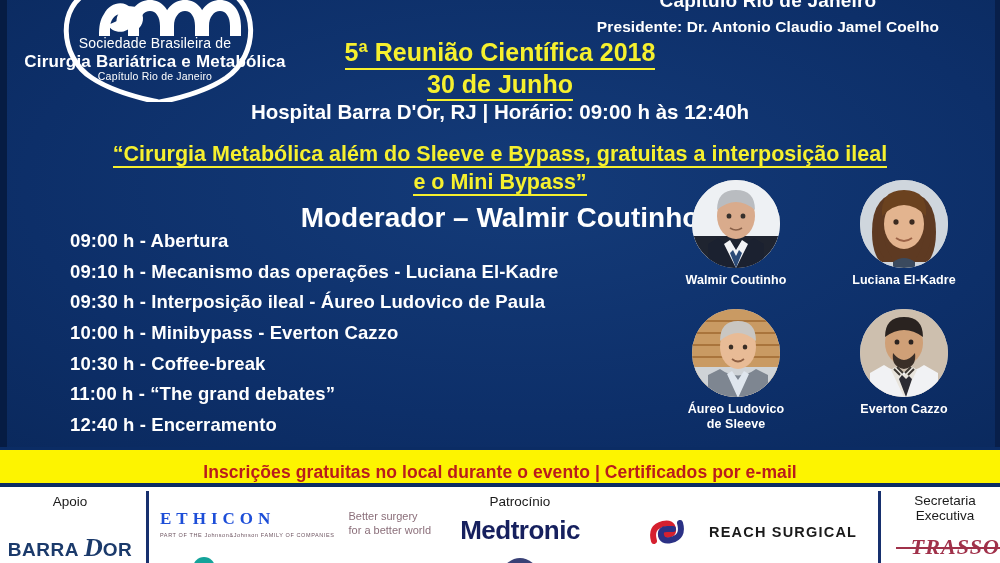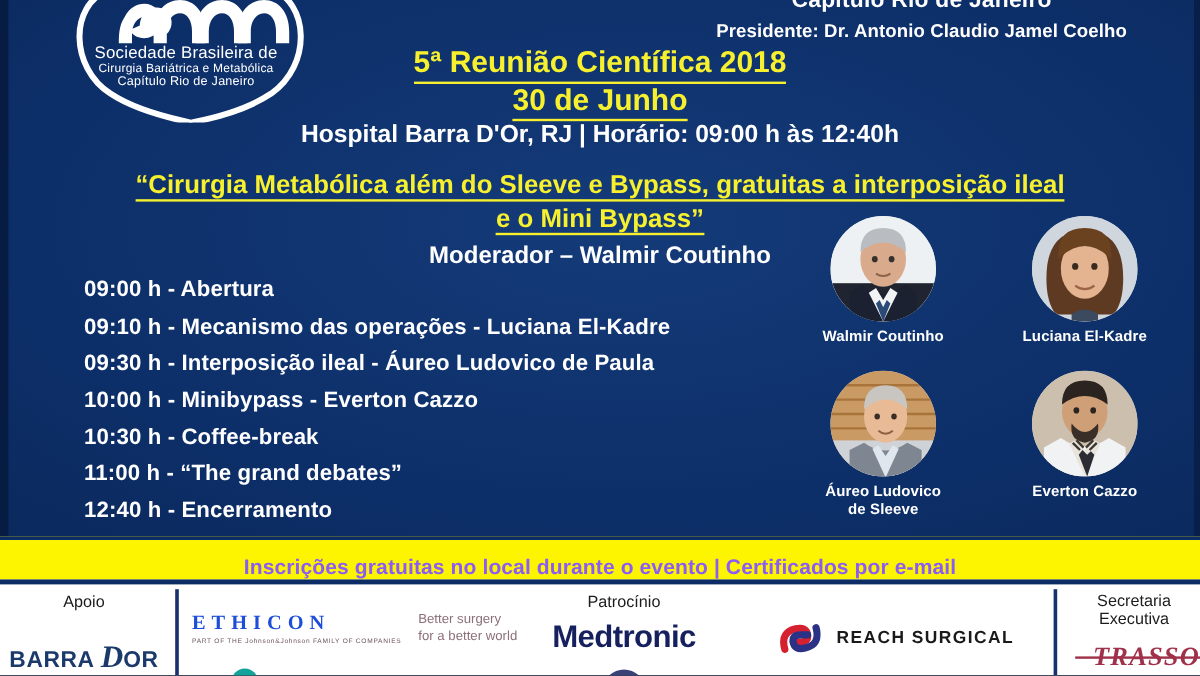--- a/index.html
+++ b/index.html
@@ -46,21 +46,21 @@
   .logo-svg{ position:absolute; left:0; top:0; }
   .logo-text{
     position:absolute;
     left:0; right:0; top:62px;
     text-align:center;
     color:#ffffff;
     line-height:1.14;
     letter-spacing:.2px;
   }
   .logo-l1{ font-size:14px; font-weight:400; display:block; }
-  .logo-l2{ font-size:10px;  font-weight:400; display:block; }
+  .logo-l2{ font-size:17px;  font-weight:700; display:block; }
   .logo-l3{ font-size:10.5px; font-weight:400; display:block; }
 
   
   .tr-chapter{
     position:absolute;
     right: 22px; top: -10px;
     width: 420px;
     text-align:center;
     color:#ffffff;
     font-size:19px;
@@ -117,21 +117,21 @@
   }
   .theme span{
     border-bottom: 2px solid #f6f02e;
     display:inline;
   }
   .moderator{
     position:absolute;
     left: 62px; width: 876px; top: 202px;
     text-align:center;
     color:#ffffff;
-    font-size:20px;
+    font-size:28px;
     font-weight:bold;
   }
 
   
   .schedule{
     position:absolute;
     left: 70px; top: 232px;
     width: 600px;
   }
   .sched-item{
@@ -182,21 +182,21 @@
     position:absolute;
     left:0; top: 447px;
     width: 1000px; height: 33px;
     background:#fdf400;
     display:flex;
     align-items:center;
     justify-content:center;
     border-top: 3px solid #0b2c64;
   }
   .banner-text{
-    color:#8b5cf6;
+    color:#b91c1c;
     font-size:17.5px;
     font-weight:bold;
     letter-spacing:.1px;
     white-space:nowrap;
     margin-top:12px;
   }
 
   
   .footer{
     position:absolute;
@@ -474,21 +474,21 @@
       <div class="flabel" style="margin-top:7px;">Patrocínio</div>
       <div class="medtronic" style="margin-top:6px; text-align:center;">Medtronic</div>
       <div style="text-align:center; margin-top:4px;">
         <svg width="44" height="18" viewBox="0 0 44 18">
             <path d="M4 18 q18 -20 36 0z" fill="#16205e" opacity=".85"></path>
           </svg>
       </div>
     </div>
 
     <div class="fcell" style="left:650px; width:250px;">
-      <div style="display:flex; align-items:center; gap:13px; margin-top:32px;">
+      <div style="display:flex; align-items:center; gap:25px; margin-top:32px;">
         <svg width="34" height="26" viewBox="0 0 34 26">
           <path d="M4 22 q-4 -14 9 -17 q9 -2 10 5 q1 6 -6 6 l-6 0" fill="none" stroke="#d5202f" stroke-width="6" stroke-linecap="round"></path>
           <path d="M30 4 q4 14 -9 17 q-9 2 -10 -5 q-1 -6 6 -6 l6 0" fill="none" stroke="#2b3185" stroke-width="6" stroke-linecap="round"></path>
         </svg>
         <div class="reach">REACH SURGICAL</div>
       </div>
     </div>
 
     <div class="fdiv" style="left:878px;"></div>
 

